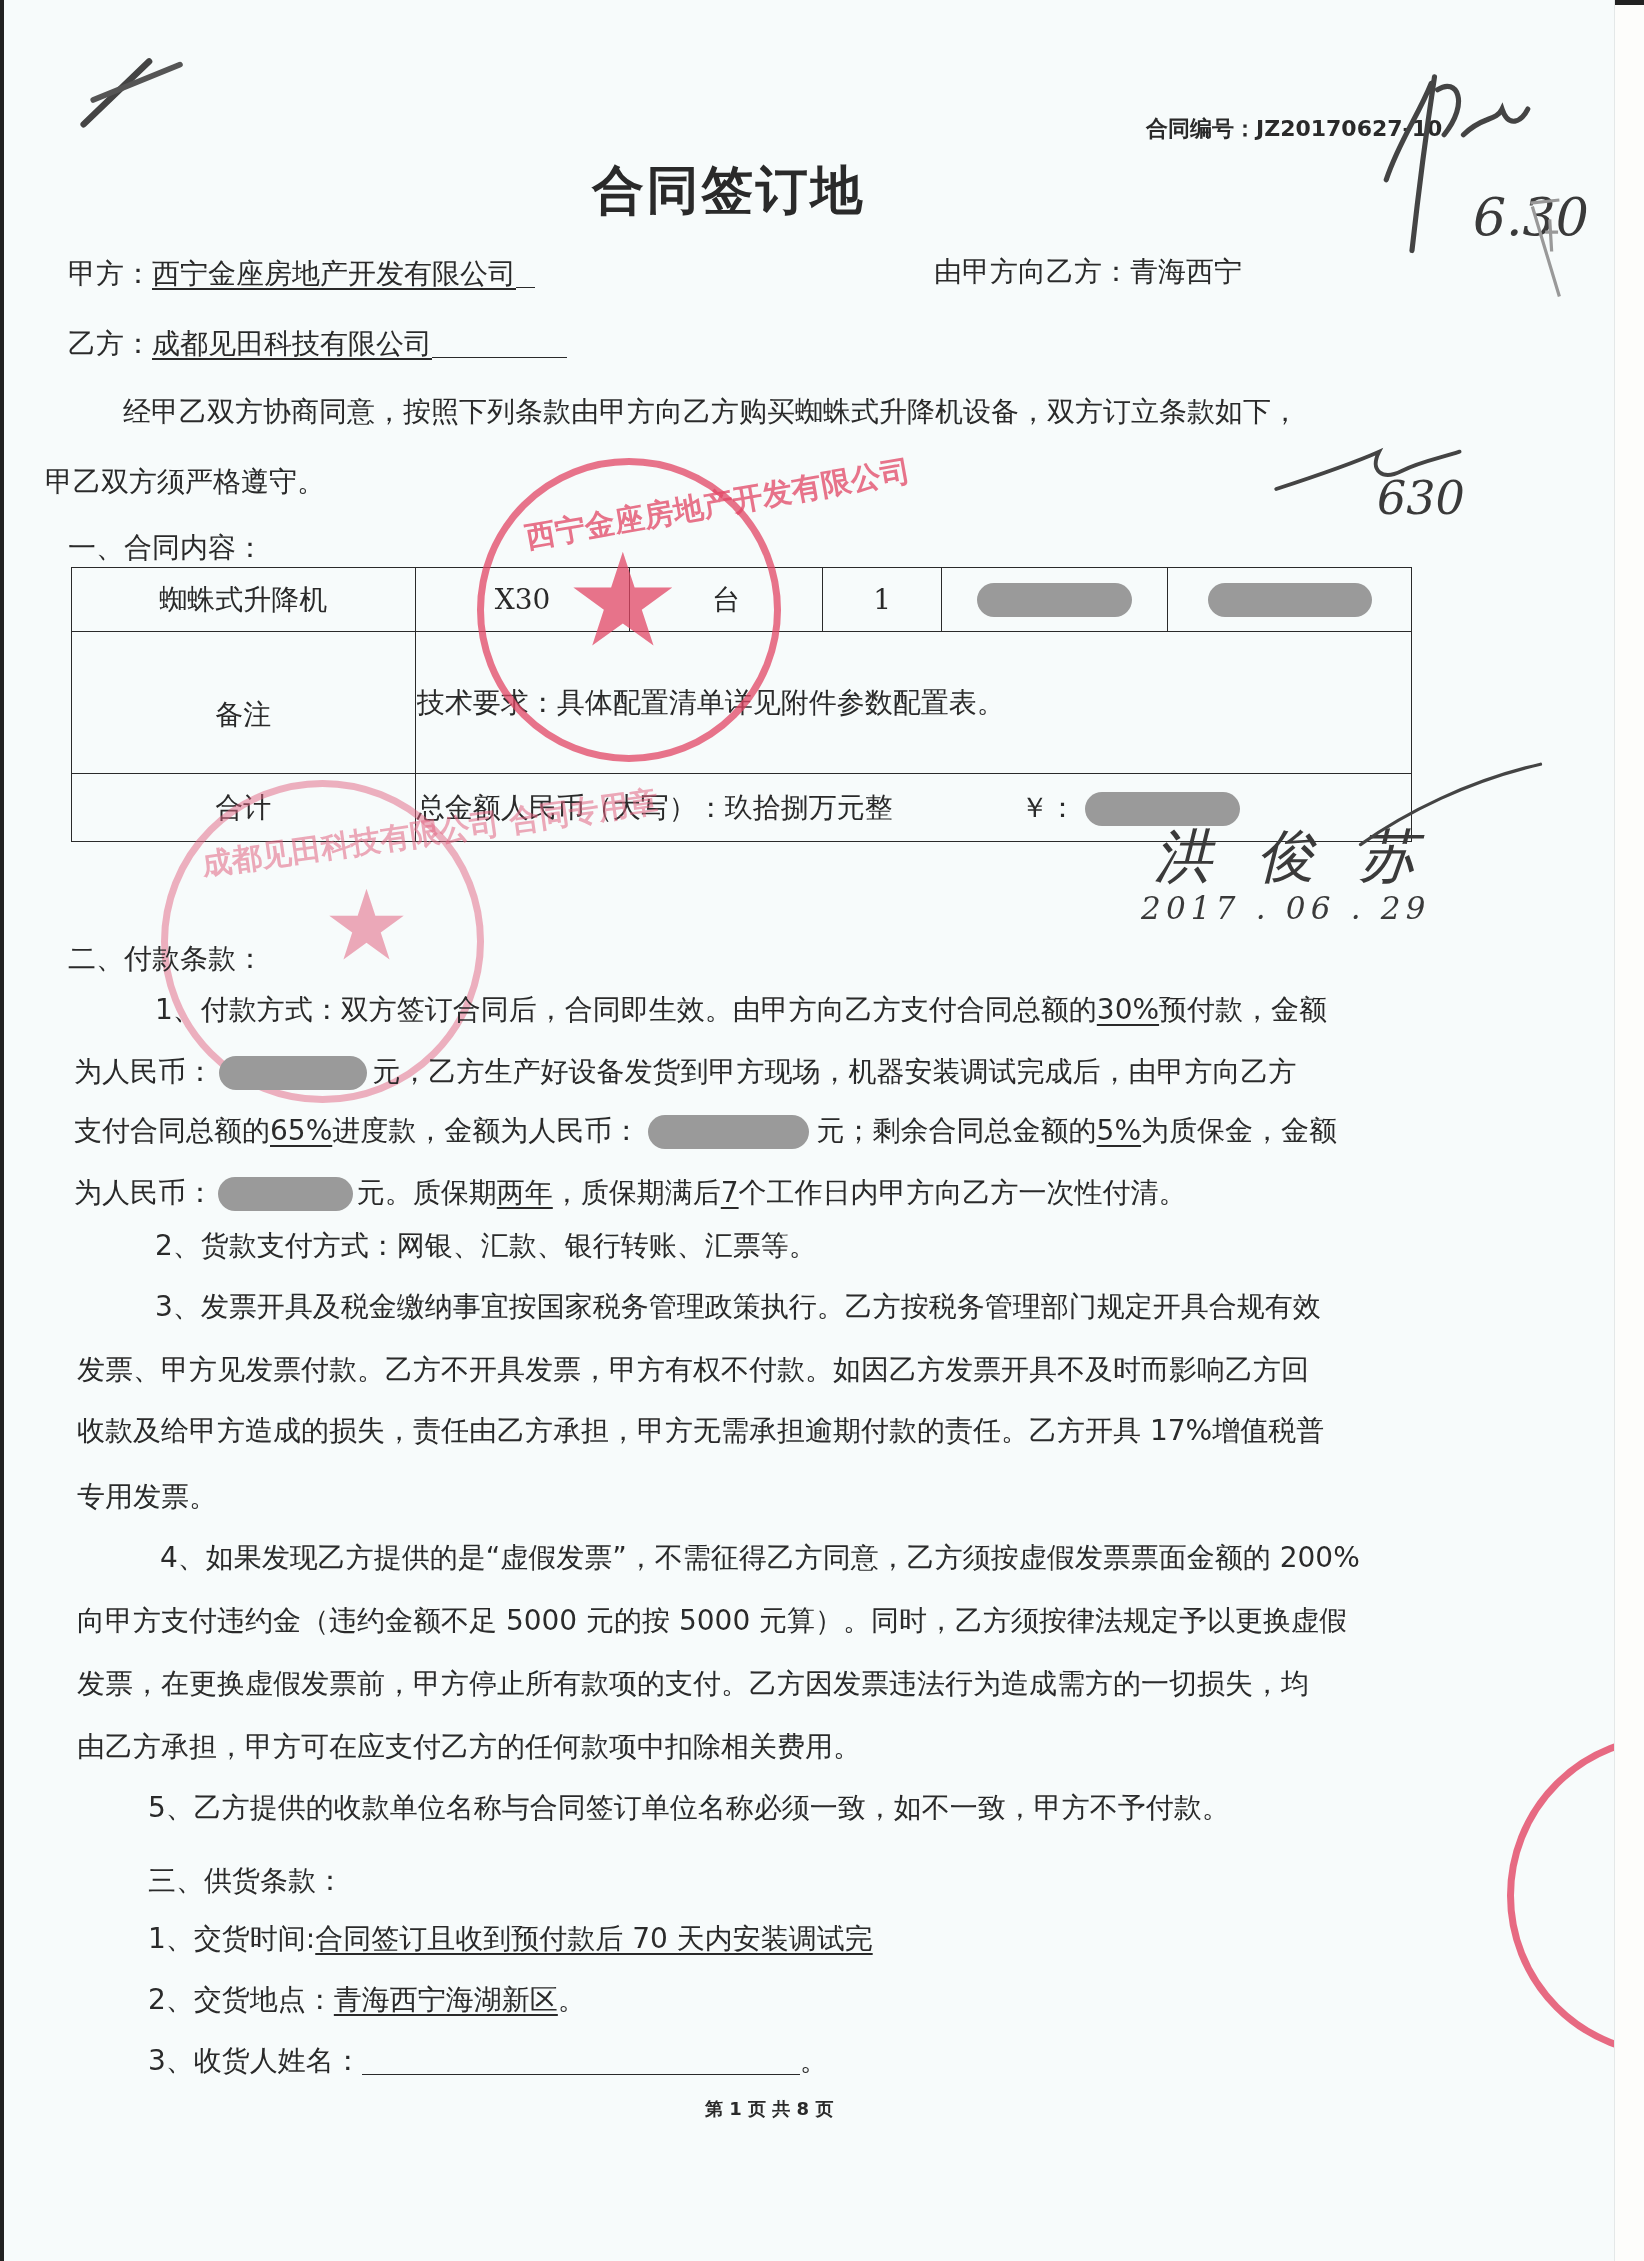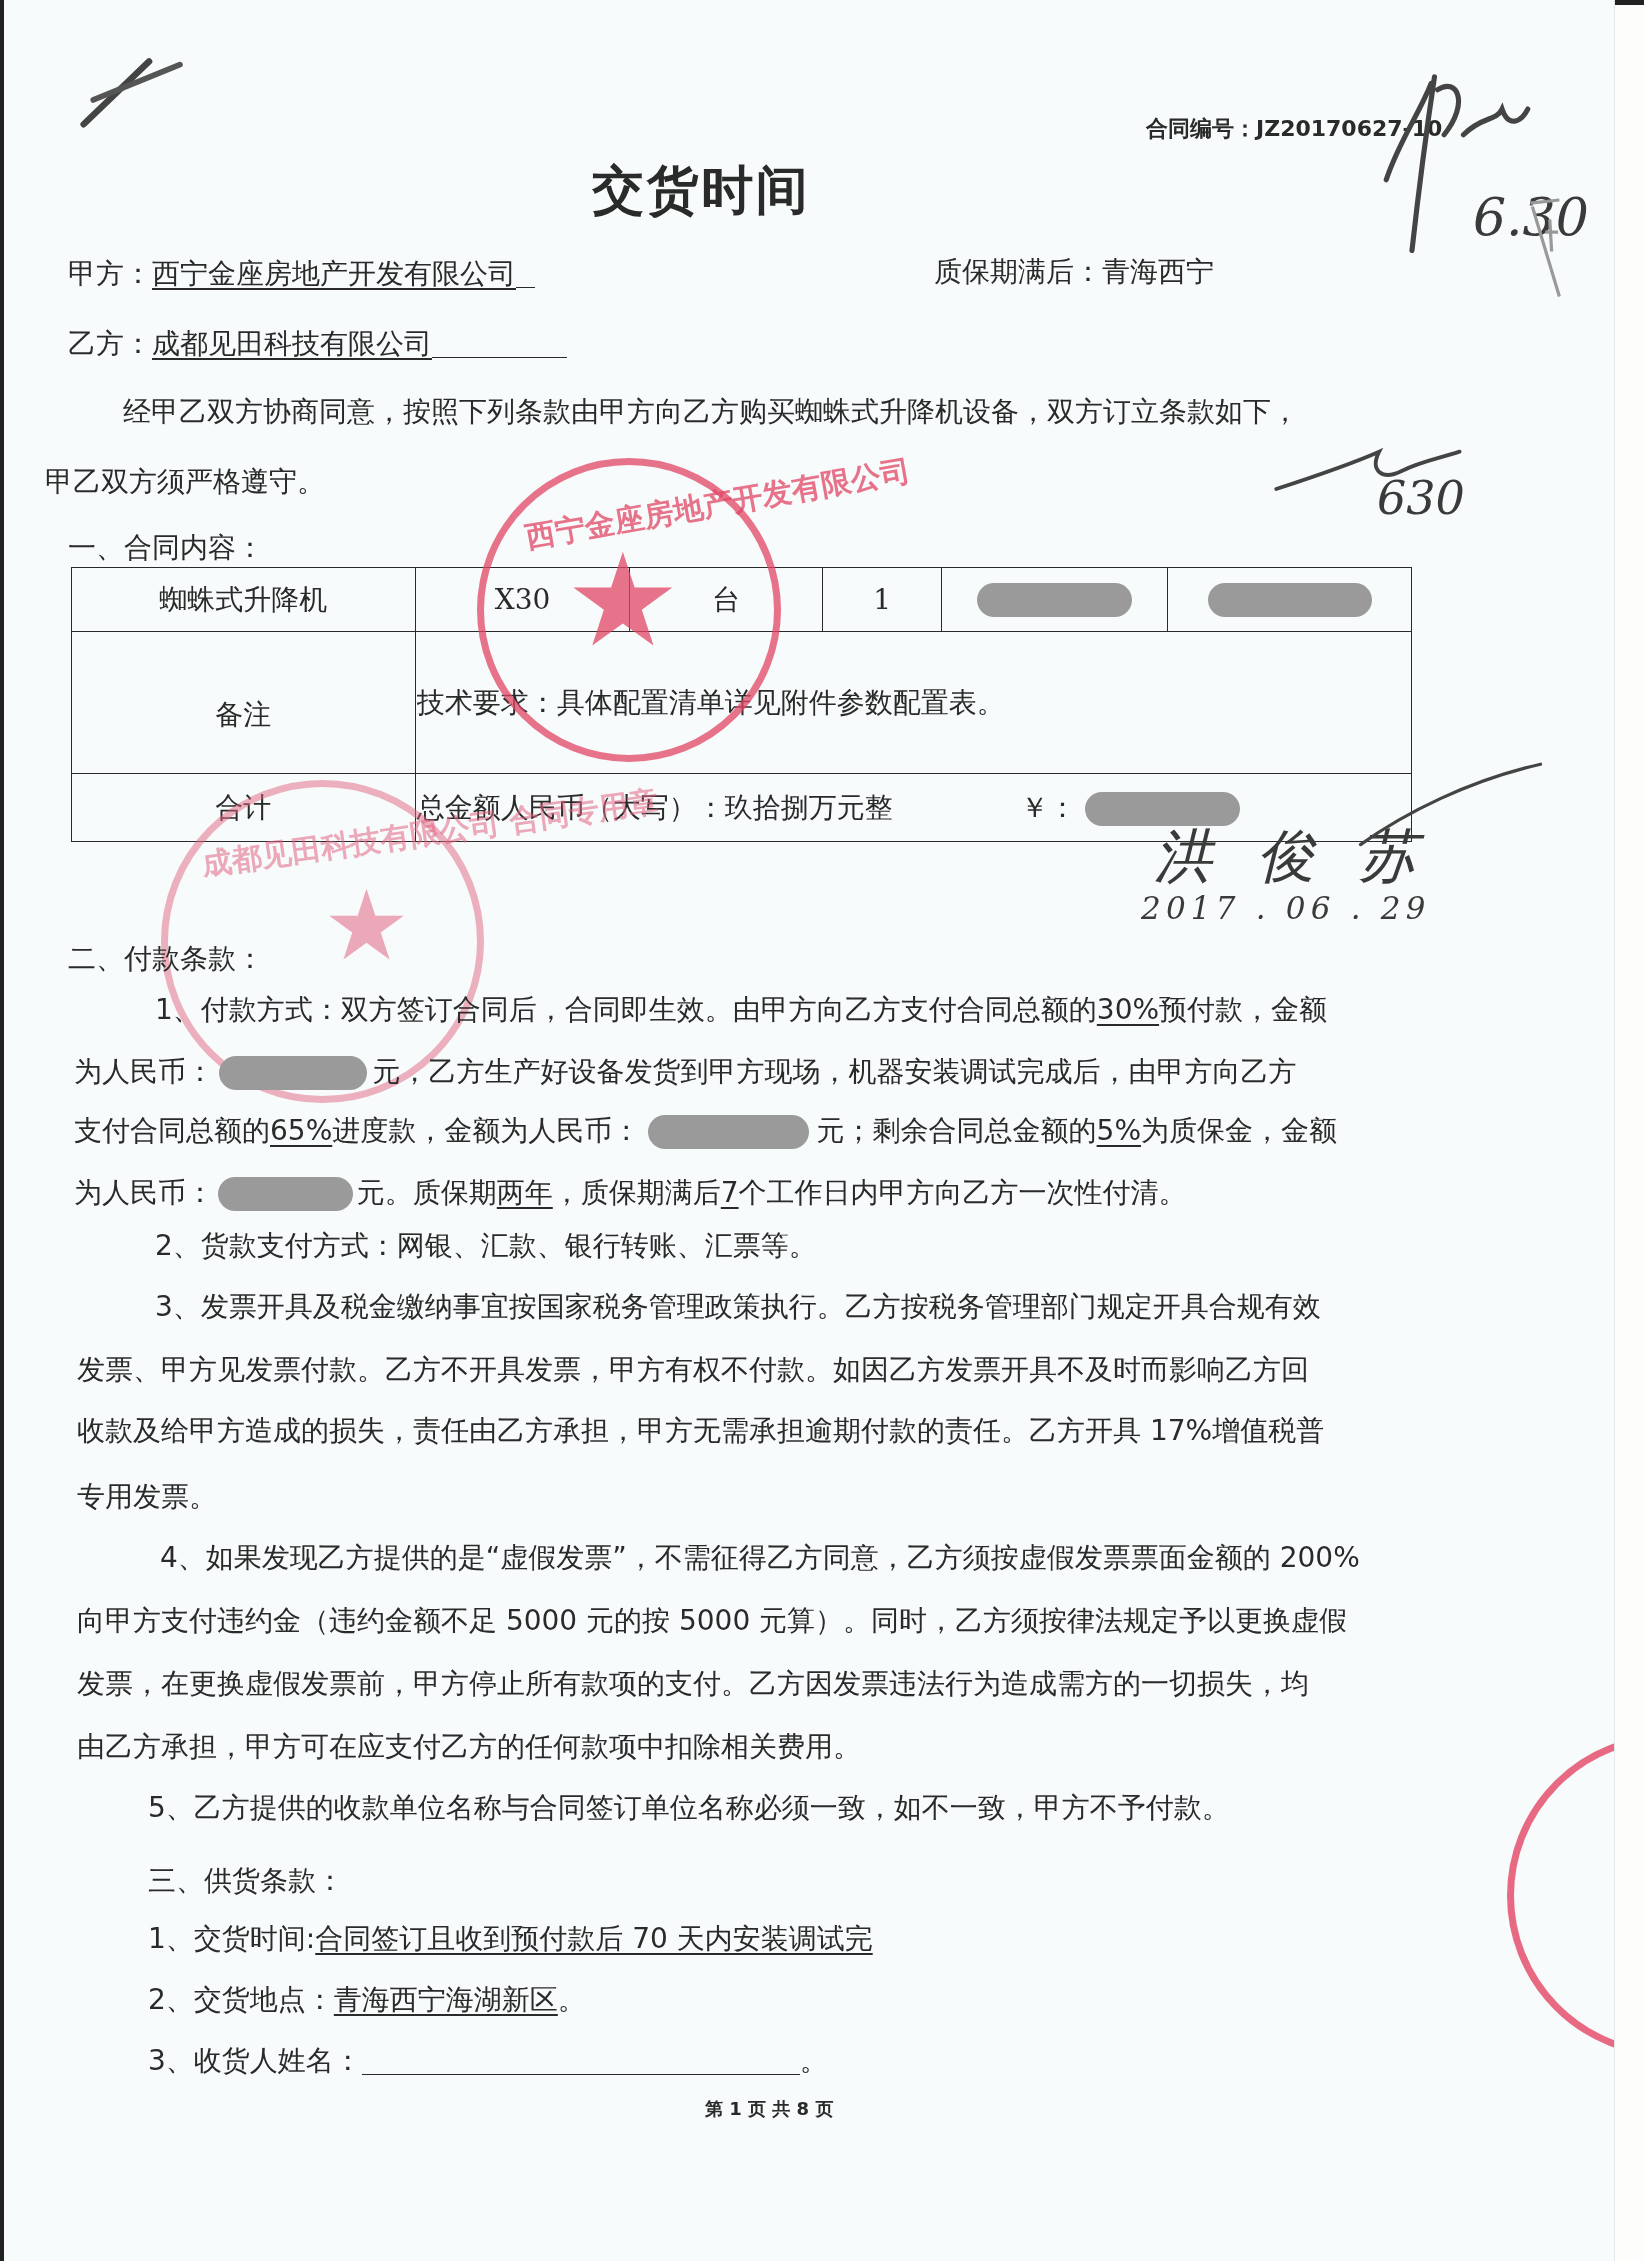--- a/index.html
+++ b/index.html
@@ -38,36 +38,36 @@
 <div class="scan-edge-top"></div>
 
 <svg class="ink" style="left:77px;top:55px" width="116" height="77" viewBox="0 0 180 120">
   <line x1="10" y1="108" x2="112" y2="10" stroke="#444" stroke-width="10" stroke-linecap="round"></line>
   <line x1="25" y1="70" x2="160" y2="15" stroke="#555" stroke-width="9" stroke-linecap="round"></line>
 </svg>
 
 <div class="abs txt contract-no" style="left:1146px;top:118px">
   <span>合同编号：</span><span>JZ20170627-10</span>
 </div>
-<div class="abs txt title" style="left:592px;top:164px">交货时间</div>
+<div class="abs txt title" style="left:592px;top:164px">合同签订地</div>
 
 <svg class="ink" style="left:1373px;top:64px" width="168" height="193" viewBox="0 0 260 300">
   <path d="M90 30 C 70 80, 40 120, 20 180 M95 20 C 80 120, 70 200, 60 290 M100 40 C 130 20, 150 60, 110 110 M140 110 C 170 80, 190 90, 200 70 C 210 100, 230 90, 240 70" stroke="#444" stroke-width="8" fill="none" stroke-linecap="round"></path>
 </svg>
 <div class="hand" style="left:1473px;top:187px;font-size:52px">6.30</div>
 
 <svg class="ink" style="left:1527px;top:200px" width="39" height="103" viewBox="0 0 60 160">
   <path d="M5 5 L50 0 M8 10 L50 150 M35 30 L38 80 M28 50 L48 50" stroke="#999" stroke-width="5" fill="none"></path>
 </svg>
 
 <div class="abs txt" style="left:68px;top:260px">
   <span>甲方：</span><span class="u">西宁金座房地产开发有限公司</span><span class="blank-line" style="width:19.3px;height:19.3px"></span>
 </div>
 <div class="abs txt" style="left:934px;top:258px">
-  <span>质保期满后：</span><span>青海西宁</span>
+  <span>由甲方向乙方：</span><span>青海西宁</span>
 </div>
 <div class="abs txt" style="left:68px;top:330px">
   <span>乙方：</span><span class="u">成都见田科技有限公司</span><span class="blank-line" style="width:135px;height:22px"></span>
 </div>
 
 <div class="abs txt" style="left:123px;top:398px">经甲乙双方协商同意，按照下列条款由甲方向乙方购买蜘蛛式升降机设备，双方订立条款如下，</div>
 <div class="abs txt" style="left:45px;top:468px">甲乙双方须严格遵守。</div>
 
 <svg class="ink" style="left:1273px;top:445px" width="193" height="52" viewBox="0 0 300 80">
   <path d="M5 68 C 60 50, 120 30, 165 10 C 150 40, 170 55, 200 40 C 230 25, 260 20, 290 10" stroke="#444" stroke-width="6" fill="none" stroke-linecap="round"></path>

